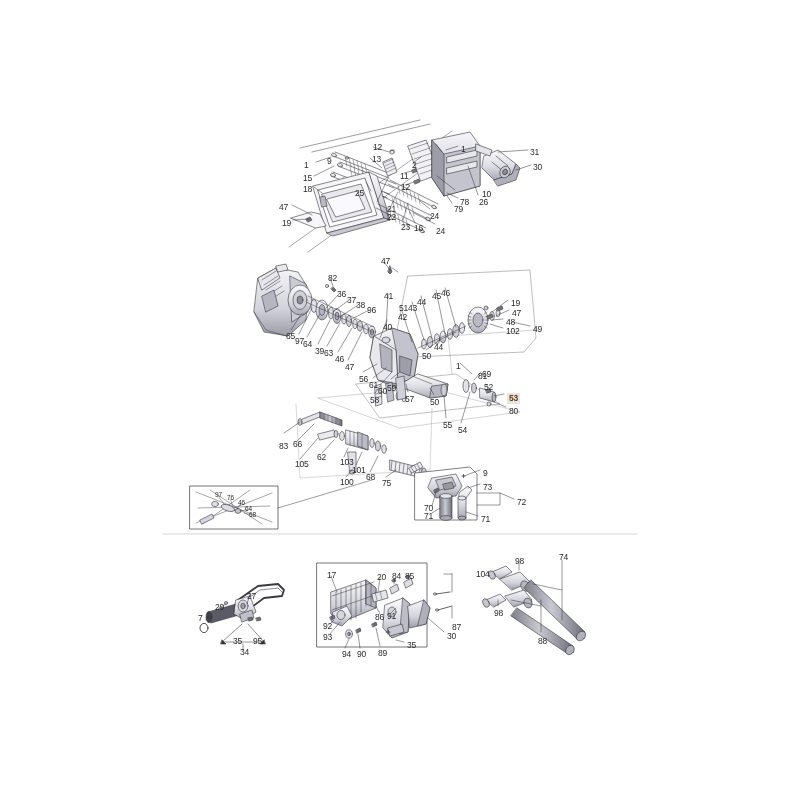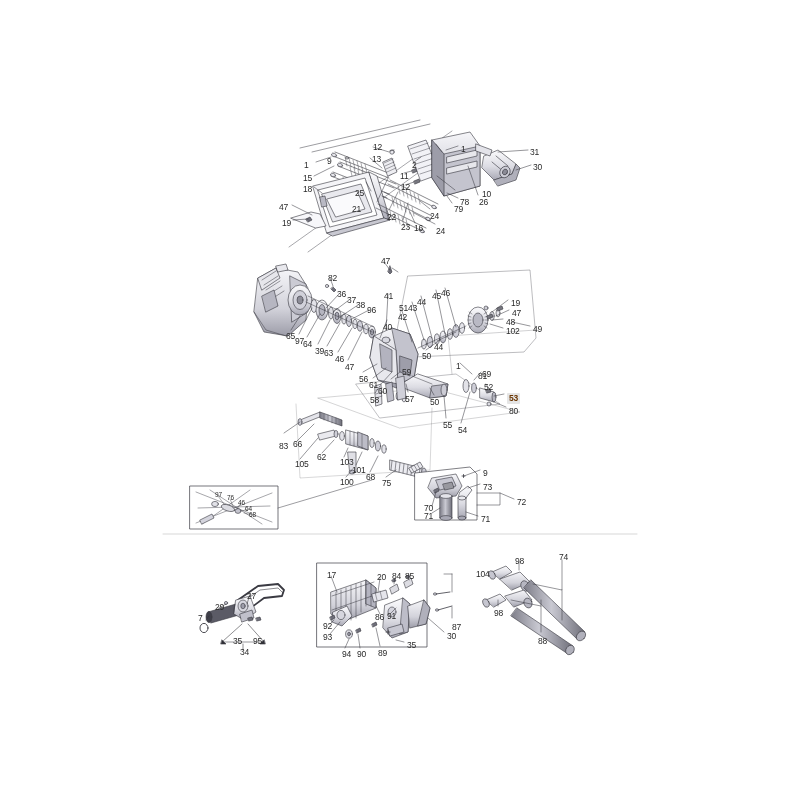--- a/index.html
+++ b/index.html
@@ -587,21 +587,21 @@
   </svg>
 
   <div id="labels">
       <div class="lbl" style="left: 304px; top: 161px;">1</div>
       <div class="lbl" style="left: 327px; top: 157px;">9</div>
       <div class="lbl" style="left: 303px; top: 174px;">15</div>
       <div class="lbl" style="left: 303px; top: 185px;">18</div>
       <div class="lbl" style="left: 355px; top: 189px;">25</div>
       <div class="lbl" style="left: 372px; top: 155px;">13</div>
       <div class="lbl" style="left: 373px; top: 143px;">12</div>
-      <div class="lbl" style="left: 352px; top: 205px;">21</div>
+      <div class="lbl" style="left: 387px; top: 205px;">21</div>
       <div class="lbl" style="left: 387px; top: 213px;">22</div>
       <div class="lbl" style="left: 401px; top: 223px;">23</div>
       <div class="lbl" style="left: 414px; top: 224px;">16</div>
       <div class="lbl" style="left: 430px; top: 212px;">24</div>
       <div class="lbl" style="left: 436px; top: 227px;">24</div>
       <div class="lbl" style="left: 412px; top: 161px;">2</div>
       <div class="lbl" style="left: 400px; top: 172px;">11</div>
       <div class="lbl" style="left: 401px; top: 183px;">12</div>
       <div class="lbl" style="left: 458px; top: 190px; margin-left: 24px;">10</div>
       <div class="lbl" style="left: 460px; top: 198px;">78</div>
@@ -636,21 +636,21 @@
       <div class="lbl" style="left: 434px; top: 343px;">44</div>
       <div class="lbl" style="left: 422px; top: 352px;">50</div>
       <div class="lbl" style="left: 511px; top: 299px;">19</div>
       <div class="lbl" style="left: 512px; top: 309px;">47</div>
       <div class="lbl" style="left: 506px; top: 318px;">48</div>
       <div class="lbl" style="left: 506px; top: 327px;">102</div>
       <div class="lbl" style="left: 533px; top: 325px;">49</div>
       <div class="lbl" style="left: 359px; top: 375px;">56</div>
       <div class="lbl" style="left: 369px; top: 381px;">61</div>
       <div class="lbl" style="left: 378px; top: 387px;">60</div>
-      <div class="lbl" style="left: 387px; top: 368px; margin-left: 15px;">59</div>
+      <div class="lbl" style="left: 387px; top: 384px;">59</div>
       <div class="lbl" style="left: 370px; top: 396px;">58</div>
       <div class="lbl" style="left: 405px; top: 395px;">57</div>
       <div class="lbl" style="left: 430px; top: 398px;">50</div>
       <div class="lbl" style="left: 443px; top: 421px;">55</div>
       <div class="lbl" style="left: 458px; top: 426px;">54</div>
       <div class="lbl" style="left: 456px; top: 362px;">1</div>
       <div class="lbl" style="left: 482px; top: 370px;">69</div>
       <div class="lbl" style="left: 478px; top: 372px;">81</div>
       <div class="lbl" style="left: 484px; top: 383px;">52</div>
       <div class="lbl hi" style="left: 507px; top: 393px;">53</div>

